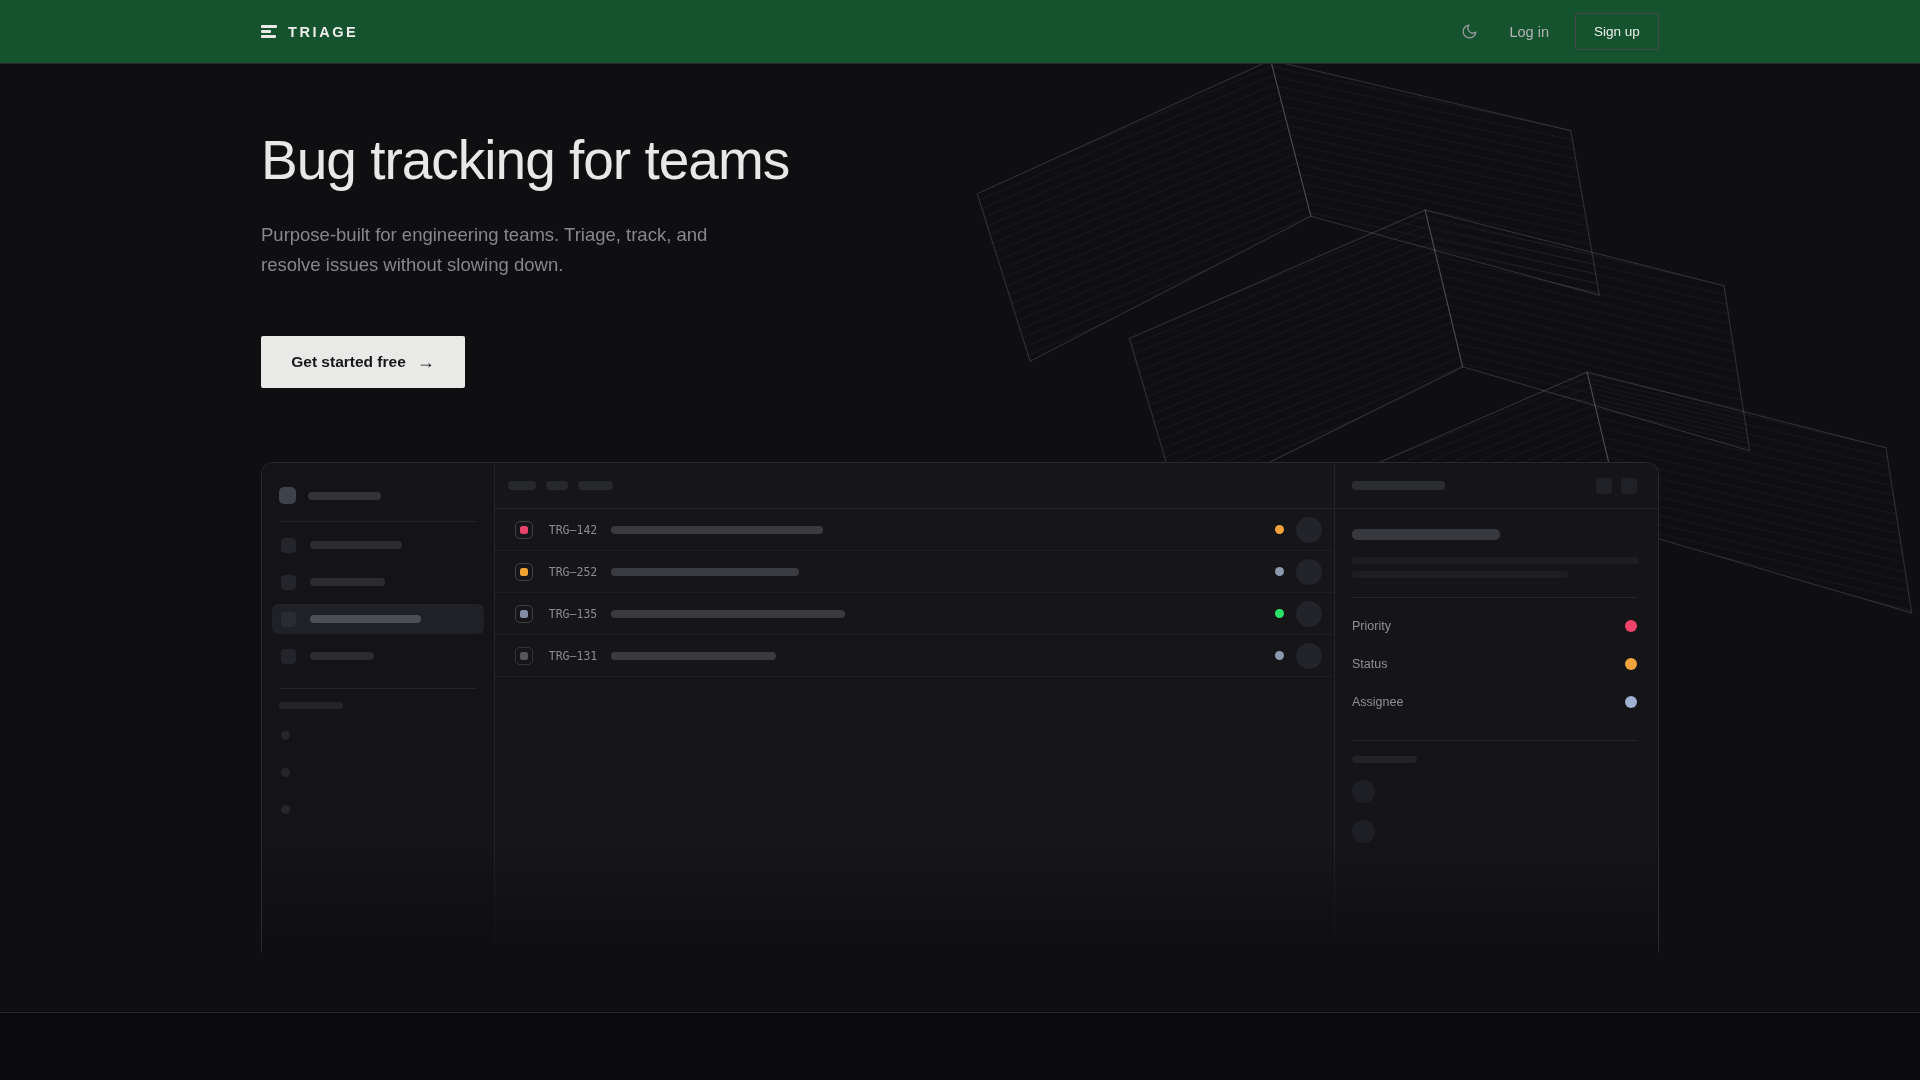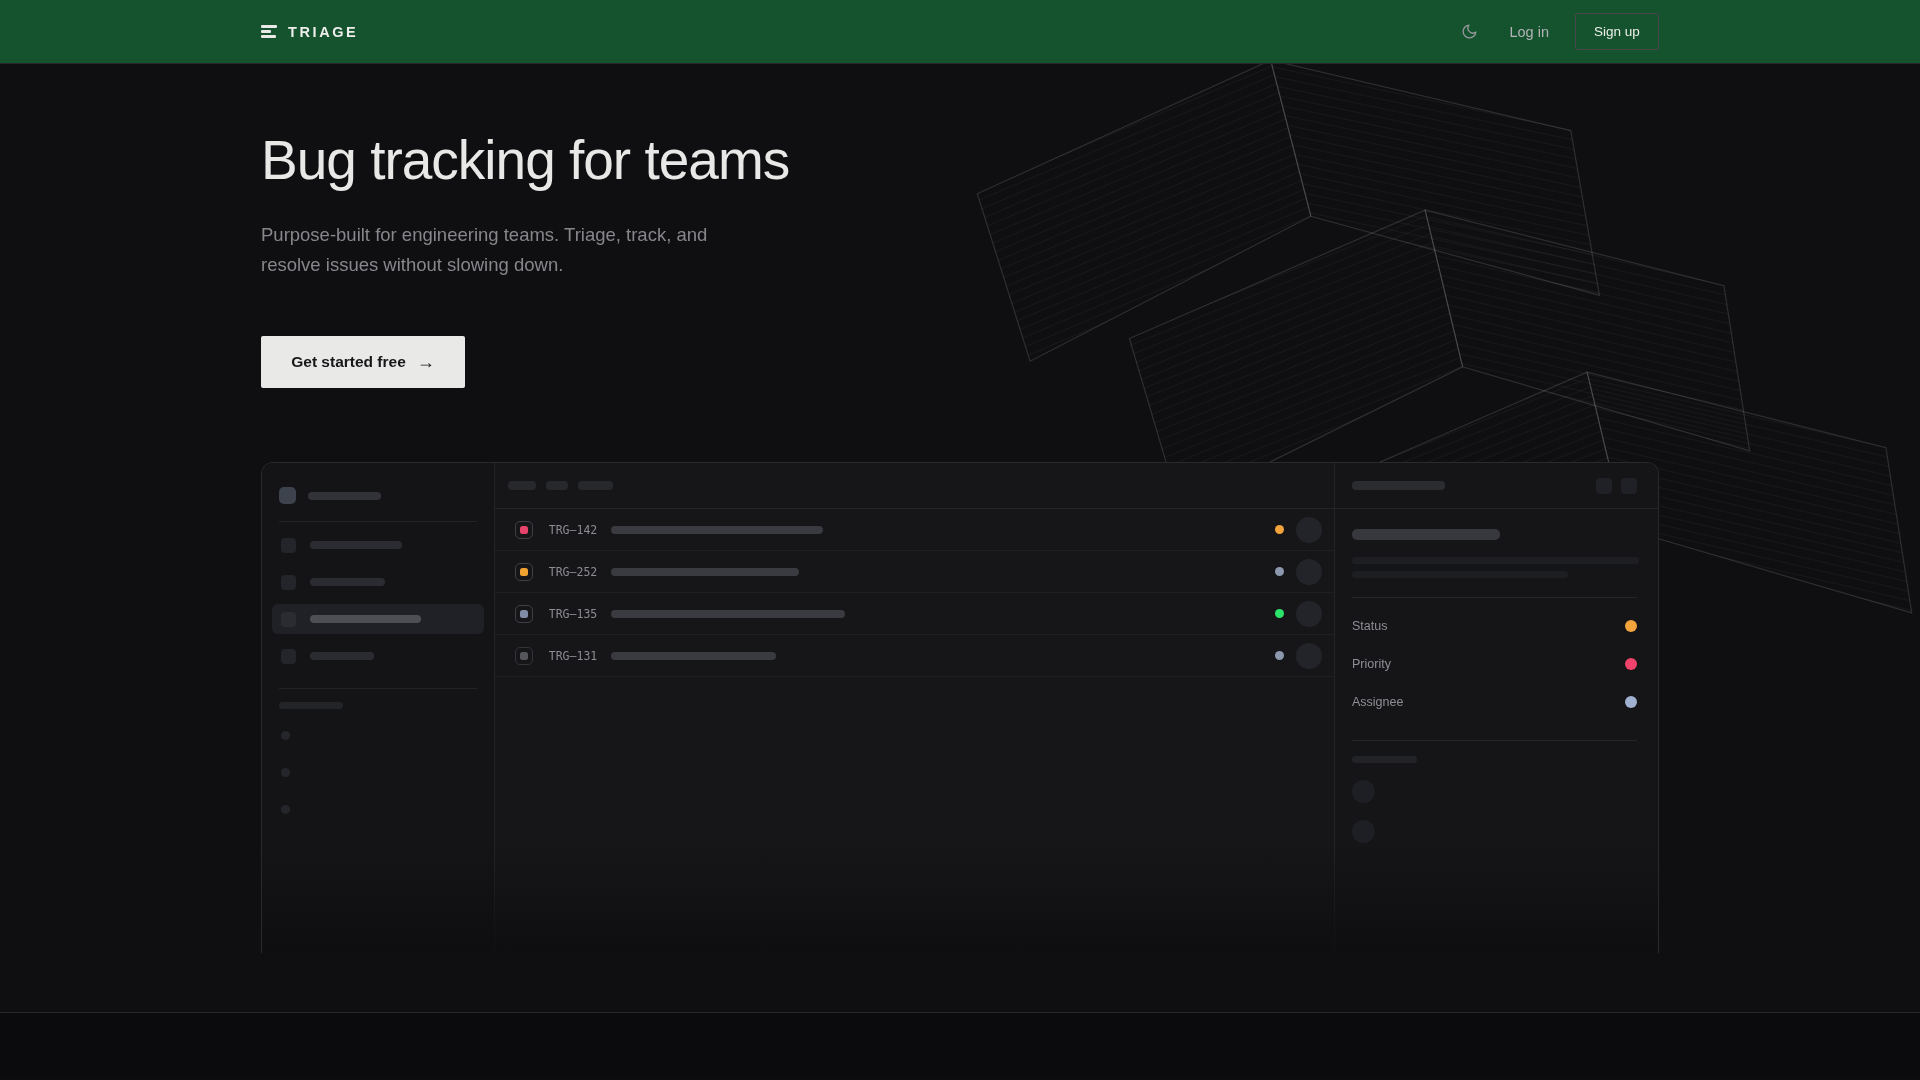--- a/index.html
+++ b/index.html
@@ -264,26 +264,26 @@
               <i></i>
             </span>
         </div>
         <div class="detail-body">
           <div class="detail-title-sk"></div>
           <div class="detail-line1"></div>
           <div class="detail-line2"></div>
           <div class="detail-div"></div>
           <div class="fields" id="detail-fields">
               <div class="field">
+                <span class="flabel">Priority</span>
+                <span class="fdot" style="background:#f0436b"></span>
+              </div>
+              <div class="field">
                 <span class="flabel">Status</span>
                 <span class="fdot" style="background:#f2a33c"></span>
-              </div>
-              <div class="field">
-                <span class="flabel">Priority</span>
-                <span class="fdot" style="background:#f0436b"></span>
               </div>
               <div class="field">
                 <span class="flabel">Assignee</span>
                 <span class="fdot" style="background:#9fb0d0"></span>
               </div>
             </div>
           <div class="detail-div"></div>
           <div class="sk detail-sec-pill"></div>
           <div class="detail-circles">
               <i></i>

